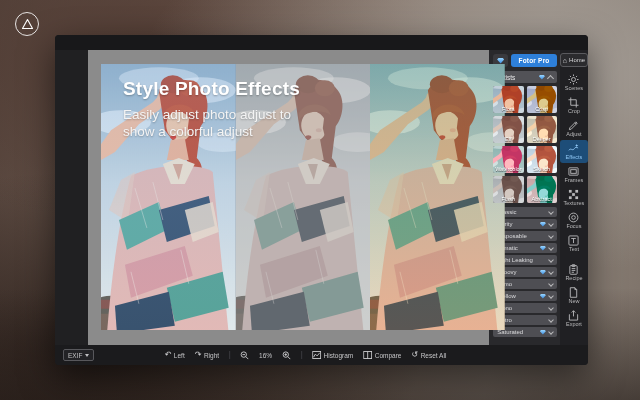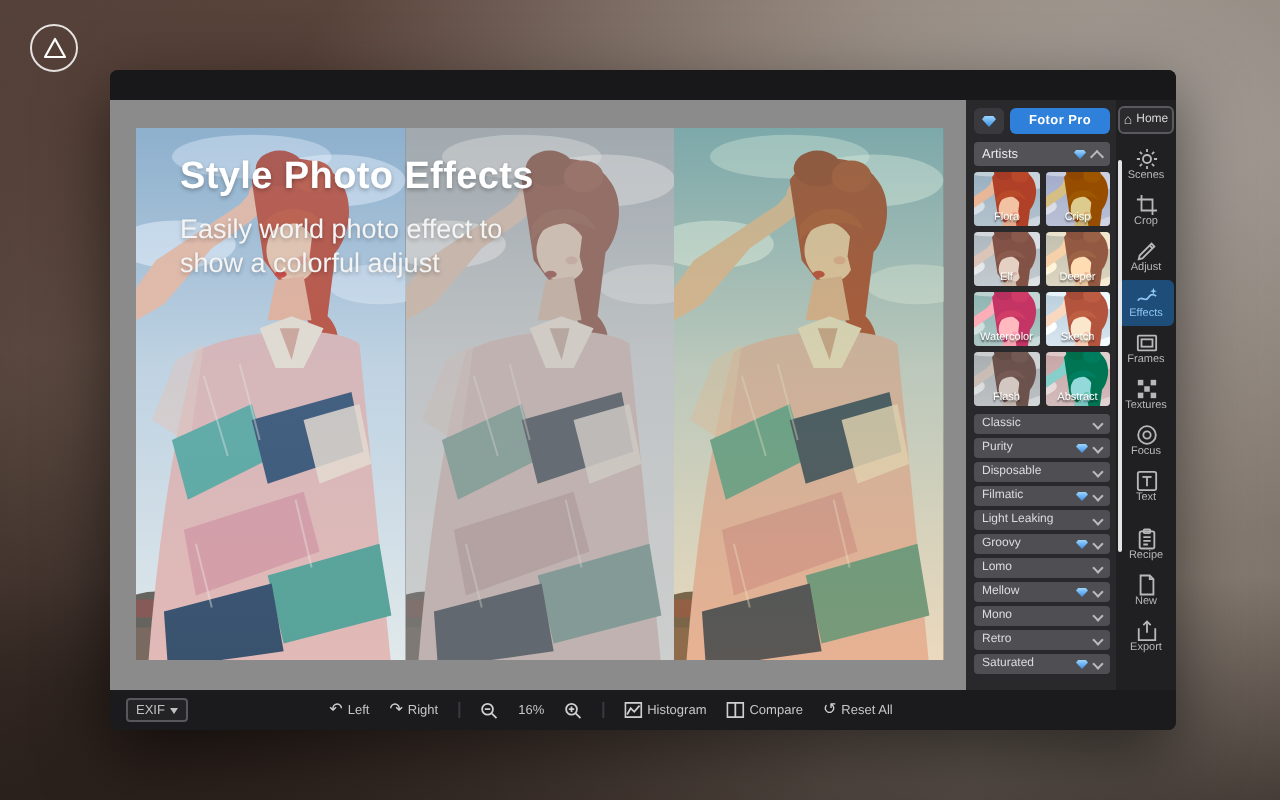--- a/index.html
+++ b/index.html
@@ -11,21 +11,21 @@
       radial-gradient(120% 90% at 88% 18%, rgba(163,156,149,.95), rgba(163,156,149,0) 55%),
       radial-gradient(90% 75% at 12% 88%, rgba(38,28,24,.8), rgba(38,28,24,0) 60%),
       radial-gradient(80% 70% at 22% 12%, rgba(80,58,50,.85), rgba(80,58,50,0) 62%),
       linear-gradient(100deg,#56453d 0%,#6e5a4f 30%,#867468 55%,#94897f 78%,#7d7269 100%);
   }
   
   .app-logo{position:absolute;left:15px;top:12px;width:22px;height:22px;border:1.5px solid rgba(255,255,255,.85);border-radius:50%;display:flex;align-items:center;justify-content:center;}
   
   .window{position:absolute;left:55px;top:35px;width:533px;height:330px;border-radius:4px;overflow:hidden;box-shadow:0 12px 34px rgba(0,0,0,.55);background:#202022;}
   .titlebar{height:15px;background:#18181a;}
-  .content{display:flex;height:295px;position:relative;}
+  .content{display:flex;height:295px;position:relative;margin-left:33px;}
   
   .canvas{width:428px;background:#8b8b8b;position:relative;}
   .banner{position:absolute;left:13px;top:14px;width:404px;height:266px;display:flex;overflow:hidden;}
   .panel{flex:1;position:relative;overflow:hidden;}
   .panel svg{position:absolute;inset:0;width:100%;height:100%;}
   .tint{position:absolute;inset:0;pointer-events:none;}
   .p1 svg{filter:saturate(1.25) brightness(1.06);}
   .p1 .tint{background:linear-gradient(180deg,rgba(128,168,214,.30),rgba(150,175,210,.12));}
   .p2 svg{filter:saturate(.55) brightness(1.02);}
   .p2 .tint{background:rgba(168,168,168,.38);}
@@ -137,21 +137,21 @@
 
   <div class="window">
     <div class="titlebar"></div>
 
     <div class="content">
 
       <div class="canvas">
         <div class="banner">
           <div class="banner-text">
             <h1>Style Photo Effects</h1>
-            <p><span>Easily world photo effect to</span><br><span>show a colorful adjust</span></p>
+            <p><span>Easily adjust photo adjust to</span><br><span>show a colorful adjust</span></p>
           </div>
           <div class="panel p1">
             <svg viewBox="0 0 135 274" preserveAspectRatio="xMidYMid slice">
                 <use href="#scene"></use>
               </svg>
               <div class="tint"></div>
           </div>
           <div class="panel p2">
             <svg viewBox="0 0 135 274" preserveAspectRatio="xMidYMid slice">
                 <use href="#scene"></use>

